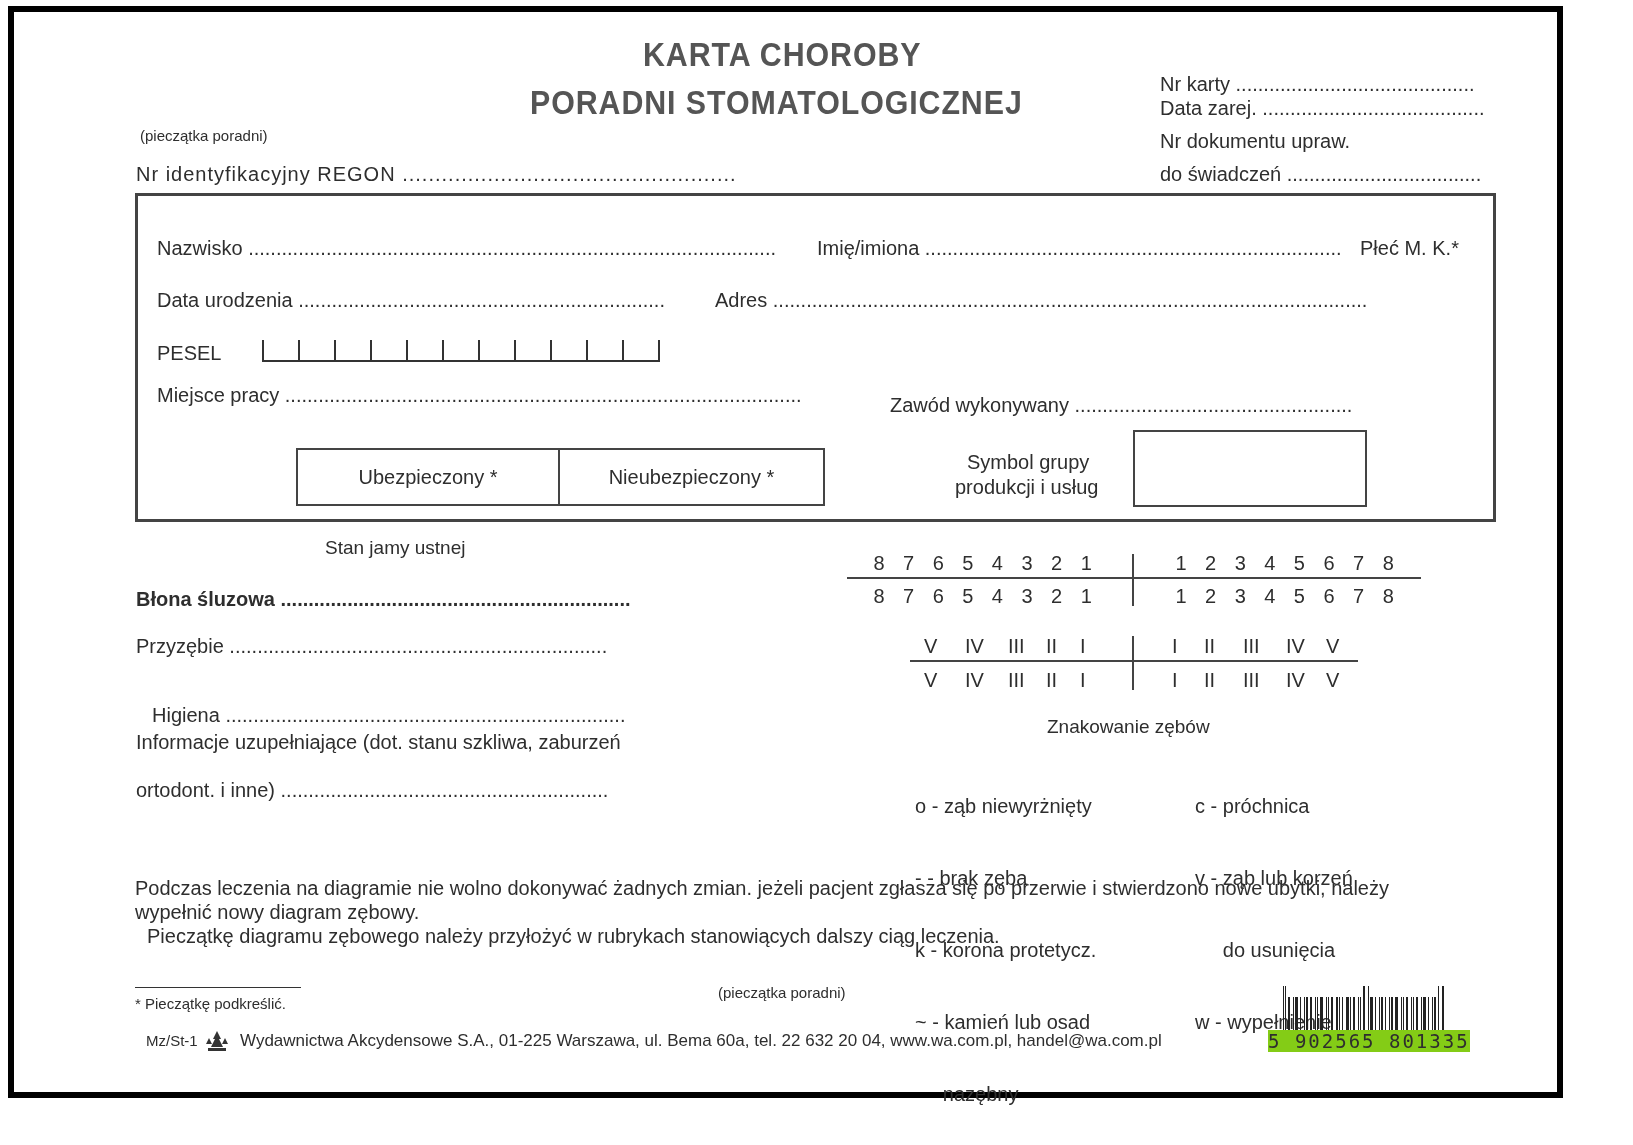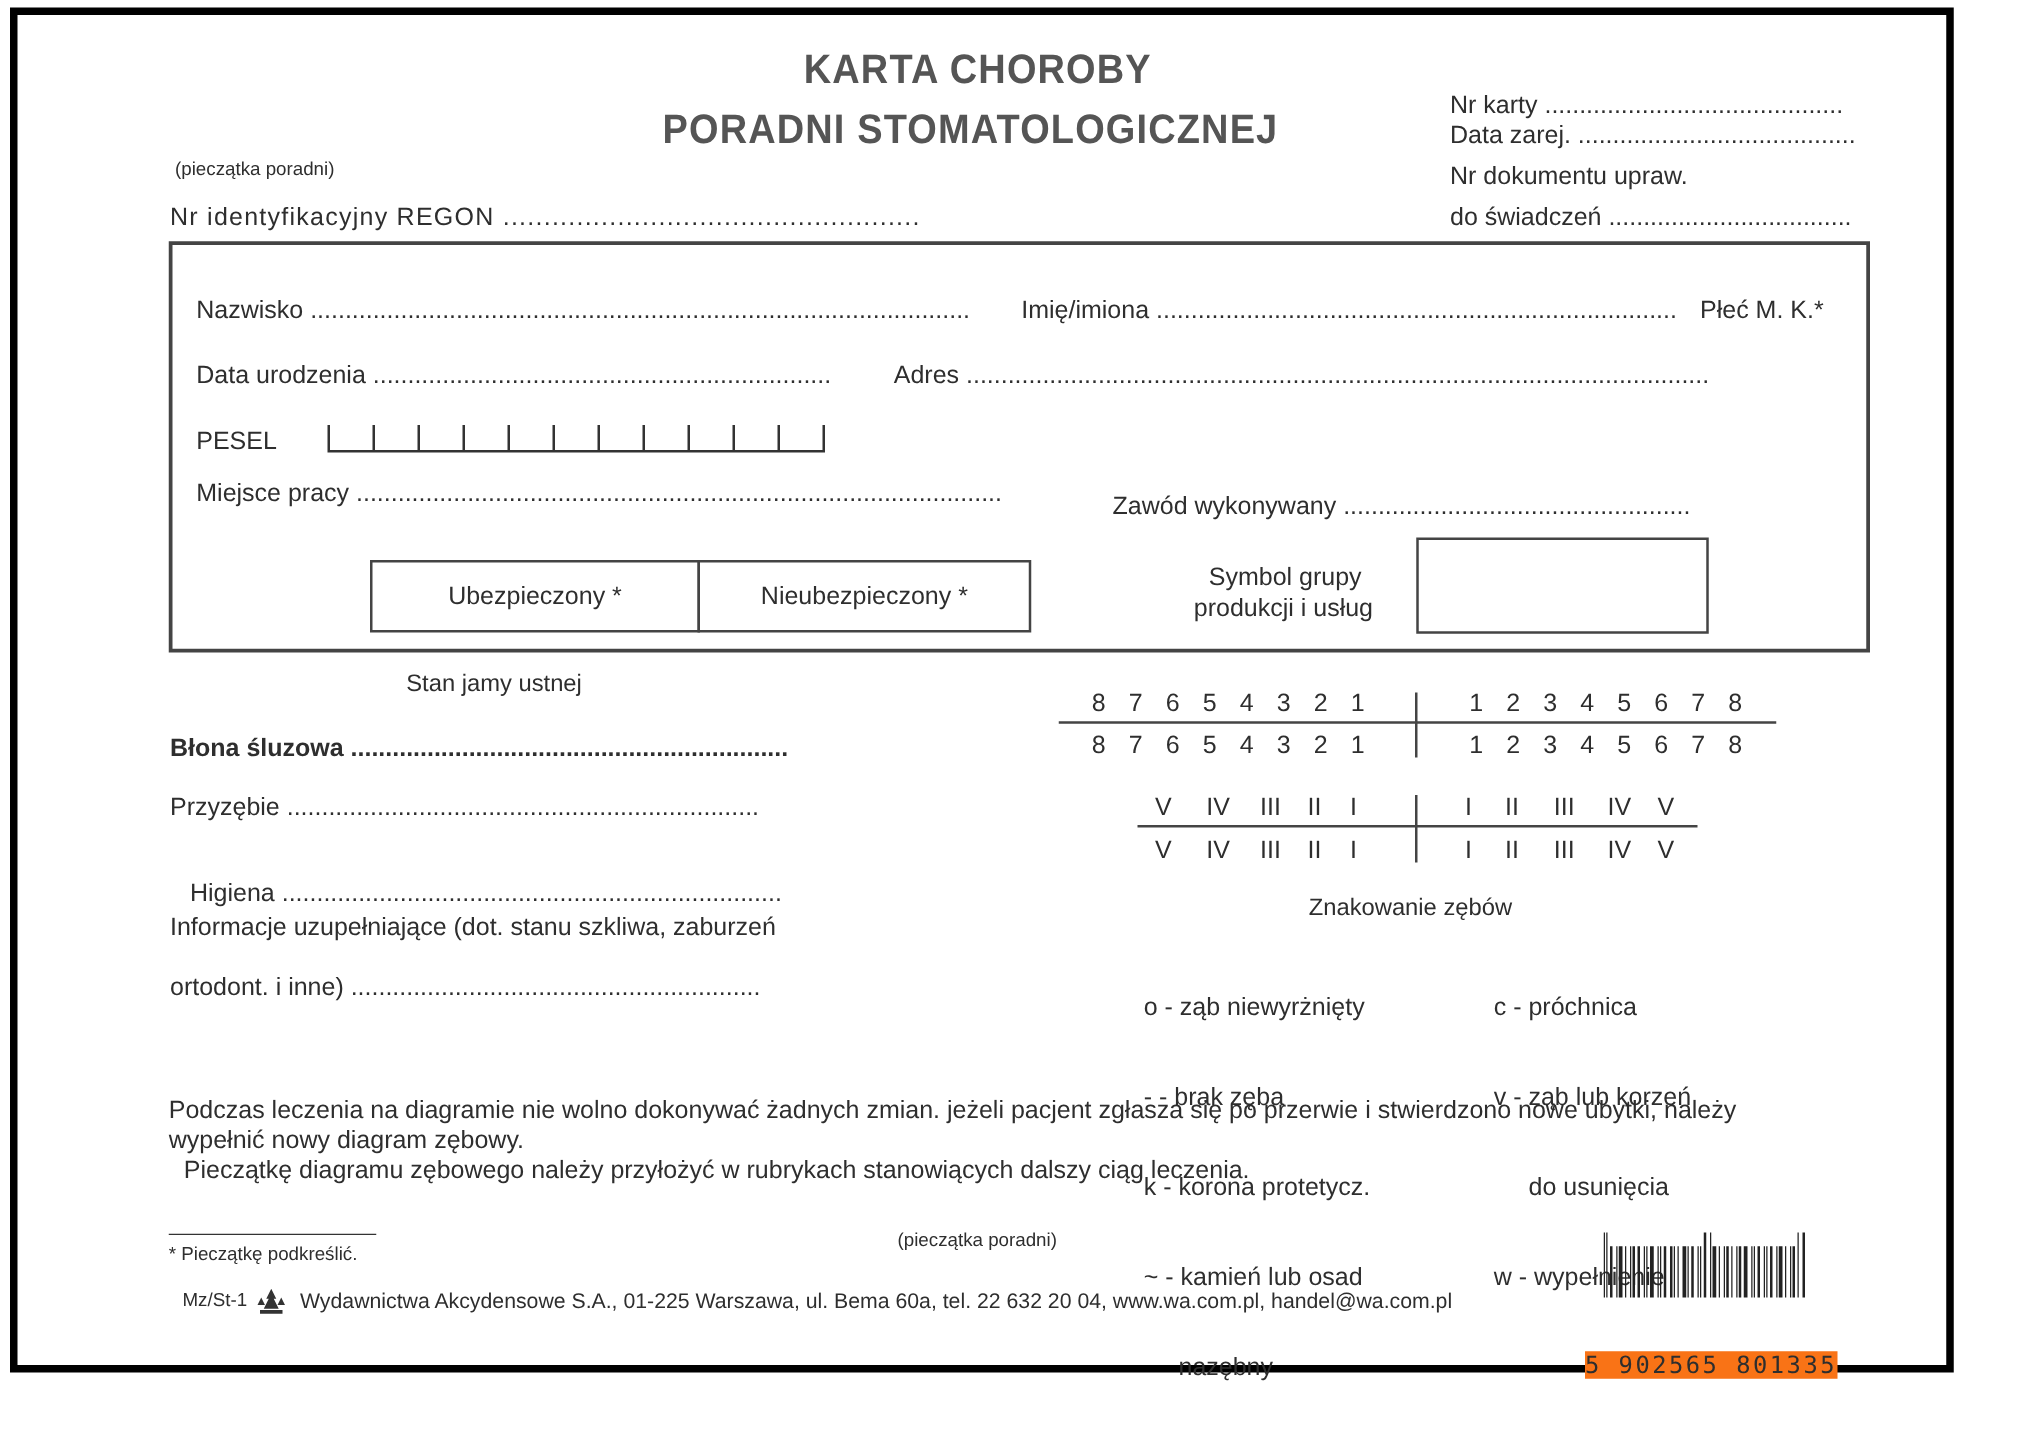--- a/index.html
+++ b/index.html
@@ -20,22 +20,22 @@
   .pesel .tick { position:absolute; bottom:0; width:2px; height:20px; background:#333; }
   .ins-box { position:absolute; top:448px; height:58px; border:2px solid #444; box-sizing:border-box;
              display:flex; align-items:center; justify-content:center; font-size:20px; }
   .sym-box { position:absolute; left:1133px; top:430px; width:234px; height:77px;
              border:2px solid #444; box-sizing:border-box; }
   .hline { position:absolute; height:2px; background:#444; }
   .vline { position:absolute; width:2px; background:#444; }
   .bold { font-weight:normal; }
   .barcode { position:absolute; left:1283px; top:986px; width:196px; height:52px; display:flex; align-items:flex-end; }
   .barcode i { display:block; background:#222; height:100%; }
-  .bc-digits { position:absolute; left:1268px; top:1081px; font-family:"DejaVu Sans Mono", monospace;
-               font-size:19px; letter-spacing:2px; background:#f97316; }
+  .bc-digits { position:absolute; left:1268px; top:1030px; font-family:"DejaVu Sans Mono", monospace;
+               font-size:19px; letter-spacing:2px; background:#84cc16; }
   .logo { position:absolute; left:205px; top:1030px; width:24px; height:22px; }
 </style>
 </head>
 <body>
 
 <div class="frame"></div>
 
 <div class="abs title" style="left:643px;top:36px;">KARTA CHOROBY</div>
 <div class="abs title" style="left:530px;top:84px;">PORADNI STOMATOLOGICZNEJ</div>
 <div class="abs t15" style="left:140px;top:127px;">(pieczątka poradni)</div>

